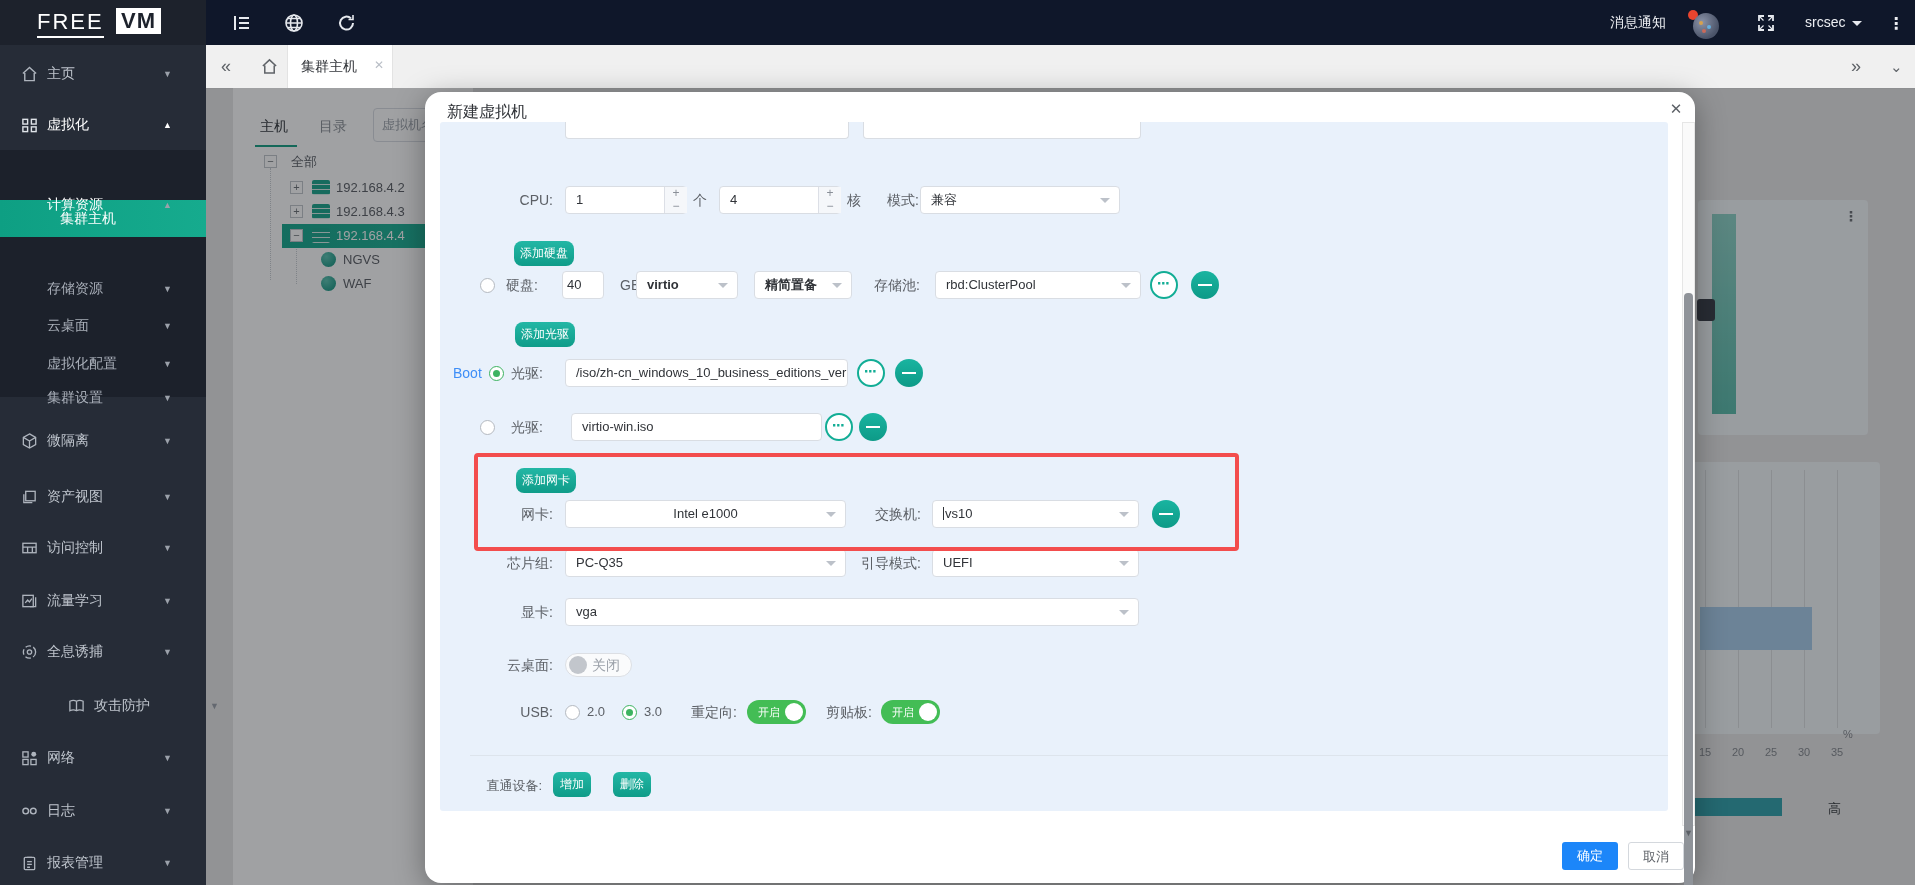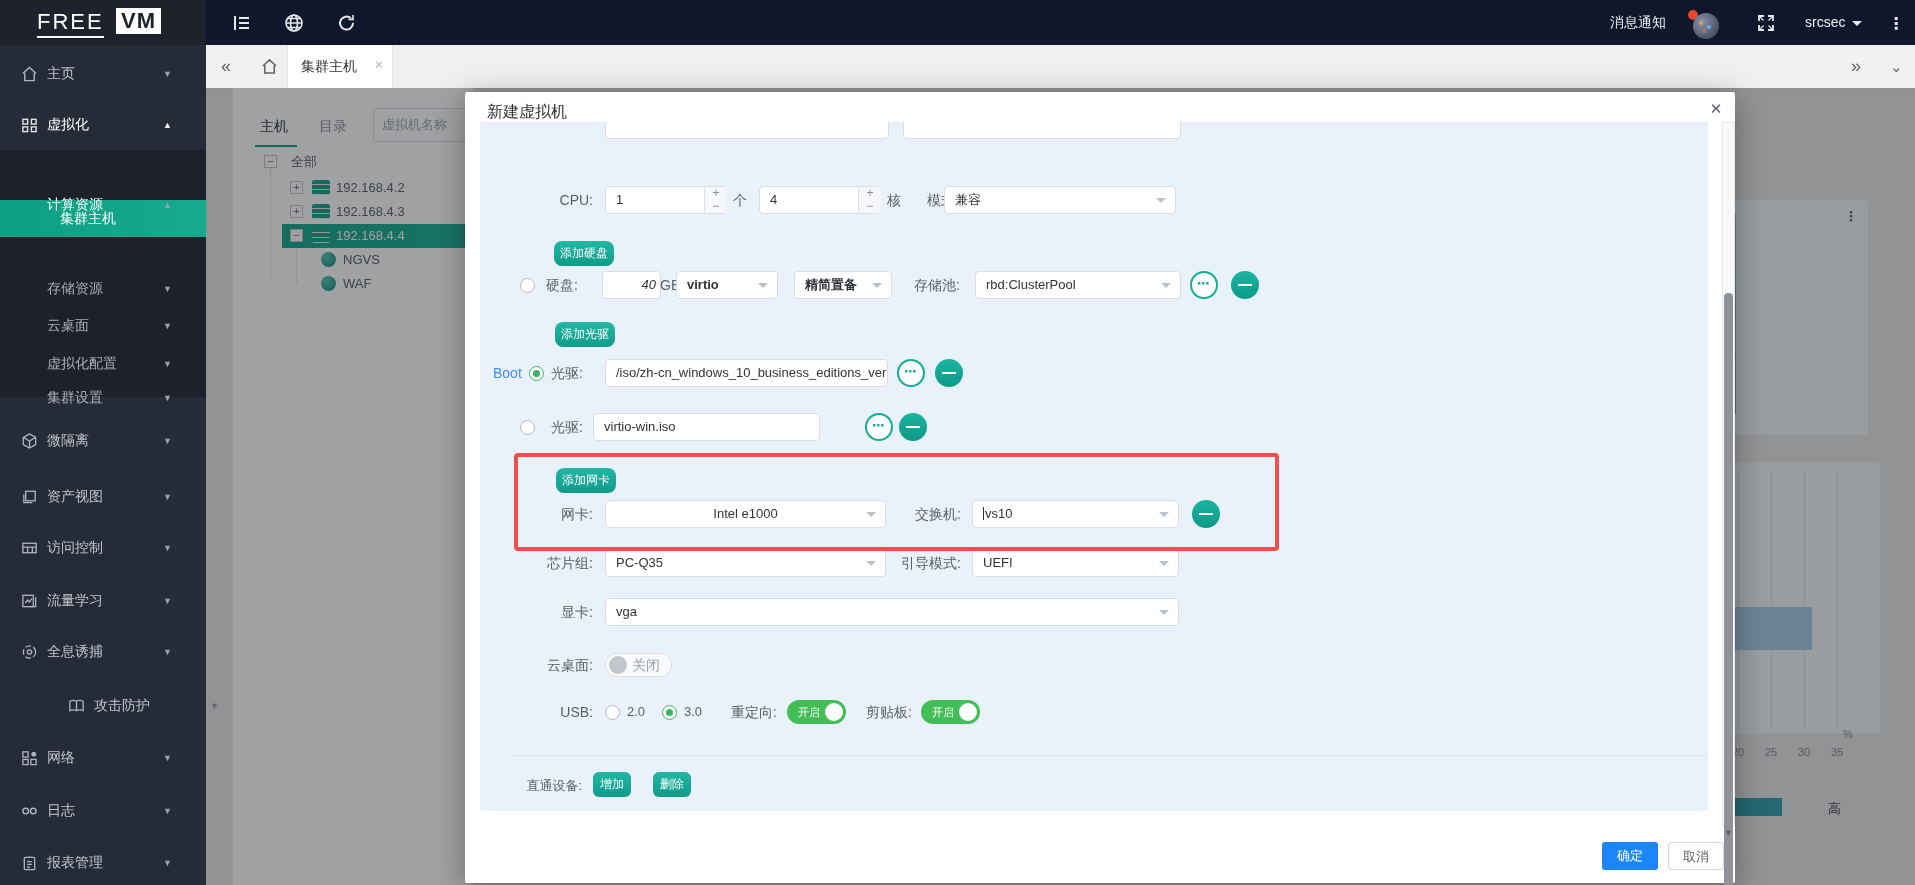--- a/index.html
+++ b/index.html
@@ -49,22 +49,22 @@
           background:repeating-linear-gradient(180deg,#1ba68c 0px,#1ba68c 4px,#d9efe9 4px,#d9efe9 5px);}
   .vm-ic{position:absolute;width:15px;height:15px;border-radius:50%;background:radial-gradient(circle at 35% 30%,#5cc4b2,#0d8f7b);}
   .dotline{position:absolute;border-left:1px dotted #c9cdd2;width:0;}
   
   .bg-panel{position:absolute;background:#f4f8fa;border-radius:4px;}
   .gridline{position:absolute;width:1px;background:#dcdfe2;}
   .ticklab{position:absolute;font-size:11px;color:#85898f;}
   
   #overlay{position:absolute;left:206px;top:88px;width:1709px;height:797px;background:rgba(18,20,26,.40);z-index:5;}
   
-  #modal{position:absolute;left:425px;top:92px;width:1270px;height:791px;background:#fff;border-radius:2px;
-         box-shadow:0 6px 30px rgba(0,0,0,.35);z-index:10;margin-left:40px;}
+  #modal{position:absolute;left:425px;top:92px;width:1270px;height:791px;background:#fff;border-radius:16px;
+         box-shadow:0 6px 30px rgba(0,0,0,.35);z-index:10;}
   #modal-title{position:absolute;left:22px;top:10px;font-size:16px;color:#303338;}
   #modal-close{position:absolute;left:1240px;top:6px;width:22px;height:22px;font-size:15px;color:#5c6066;text-align:center;line-height:22px;cursor:pointer;}
   #mbody{position:absolute;left:15px;top:30px;width:1228px;height:689px;background:#e9f1fb;border-radius:3px;}
   .lbl{position:absolute;font-size:14px;color:#5c6066;text-align:right;line-height:28px;white-space:nowrap;}
   .inp{position:absolute;height:28px;background:#fff;border:1px solid #d9dde3;border-radius:4px;box-sizing:border-box;
        font-size:13px;color:#303338;line-height:26px;padding:0 10px;white-space:nowrap;overflow:hidden;}
   .dd .chev{position:absolute;right:9px;top:11px;width:0;height:0;border:5px solid transparent;border-top-color:#bcc1c9;border-bottom:none;}
   .cutfield{position:absolute;height:16px;background:#fff;border:1px solid #d9dde3;border-top:none;border-radius:0 0 4px 4px;}
   .tealbtn{position:absolute;height:25px;background:linear-gradient(180deg,#23b7a5,#0f9c89);color:#fff;font-size:12px;
            border-radius:8px;text-align:center;line-height:25px;cursor:pointer;}
@@ -407,27 +407,27 @@
       <span class="lbl" style="left:40px;top:64px;width:73px;">CPU:</span>
       <div class="inp" style="left:125px;top:64px;width:122px;padding-right:28px;"><span>1</span></div>
       <div class="spinbox" style="left:224px;top:65px;">+</div>
       <div class="spinbox" style="left:224px;top:78px;">−</div>
       <span class="rlab" style="left:253px;top:64px;font-size:14px;">个</span>
       <div class="inp" style="left:279px;top:64px;width:122px;padding-right:28px;"><span>4</span></div>
       <div class="spinbox" style="left:378px;top:65px;">+</div>
       <div class="spinbox" style="left:378px;top:78px;">−</div>
       <span class="rlab" style="left:407px;top:64px;font-size:14px;">核</span>
       <span class="lbl" style="left:419px;top:64px;width:60px;">模式:</span>
-      <div class="inp dd" style="left:464px;top:64px;width:232px;font-family:Liberation Serif, serif;"><span>兼容</span><span class="chev"></span></div>
+      <div class="inp dd" style="left:480px;top:64px;width:200px;font-family:Liberation Serif, serif;"><span>兼容</span><span class="chev"></span></div>
 
       <div class="tealbtn" style="left:74px;top:119px;width:60px;">添加硬盘</div>
 
       <span class="radio" style="left:40px;top:156px;"></span>
       <span class="lbl" style="left:48px;top:149px;width:50px;">硬盘:</span>
-      <div class="inp" style="left:122px;top:149px;width:59px;text-align:right;padding:0 4px;font-style:italic;"><span>40</span></div>
+      <div class="inp" style="left:122px;top:149px;width:42px;text-align:left;padding:0 4px;"><span>40</span></div>
       <span class="rlab" style="left:180px;top:149px;font-size:14px;">GB</span>
       <div class="inp dd" style="left:196px;top:149px;width:102px;font-weight:bold;"><span>virtio</span><span class="chev"></span></div>
       <div class="inp dd" style="left:314px;top:149px;width:98px;font-weight:bold;"><span>精简置备</span><span class="chev"></span></div>
       <span class="lbl" style="left:420px;top:149px;width:60px;">存储池:</span>
       <div class="inp dd" style="left:495px;top:149px;width:206px;"><span>rbd:ClusterPool</span><span class="chev"></span></div>
       <div class="cdots" style="left:710px;top:149px;">⋯</div>
       <div class="cmin" style="left:751px;top:149px;">
           <i></i>
         </div>
 
@@ -437,21 +437,21 @@
       <span class="radio on" style="left:49px;top:244px;"></span>
       <span class="lbl" style="left:53px;top:237px;width:50px;">光驱:</span>
       <div class="inp" style="left:125px;top:237px;width:283px;"><span>/iso/zh-cn_windows_10_business_editions_ver</span></div>
       <div class="cdots" style="left:417px;top:237px;">⋯</div>
       <div class="cmin" style="left:455px;top:237px;">
           <i></i>
         </div>
 
       <span class="radio" style="left:40px;top:298px;"></span>
       <span class="lbl" style="left:53px;top:291px;width:50px;">光驱:</span>
-      <div class="inp" style="left:113px;top:291px;width:227px;"><span>virtio-win.iso</span></div>
+      <div class="inp" style="left:131px;top:291px;width:251px;"><span>virtio-win.iso</span></div>
       <div class="cdots" style="left:385px;top:291px;">⋯</div>
       <div class="cmin" style="left:419px;top:291px;">
           <i></i>
         </div>
 
       <div id="redbox"></div>
 
       <div class="tealbtn" style="left:76px;top:346px;width:60px;">添加网卡</div>
 
       <span class="lbl" style="left:63px;top:378px;width:50px;">网卡:</span>

